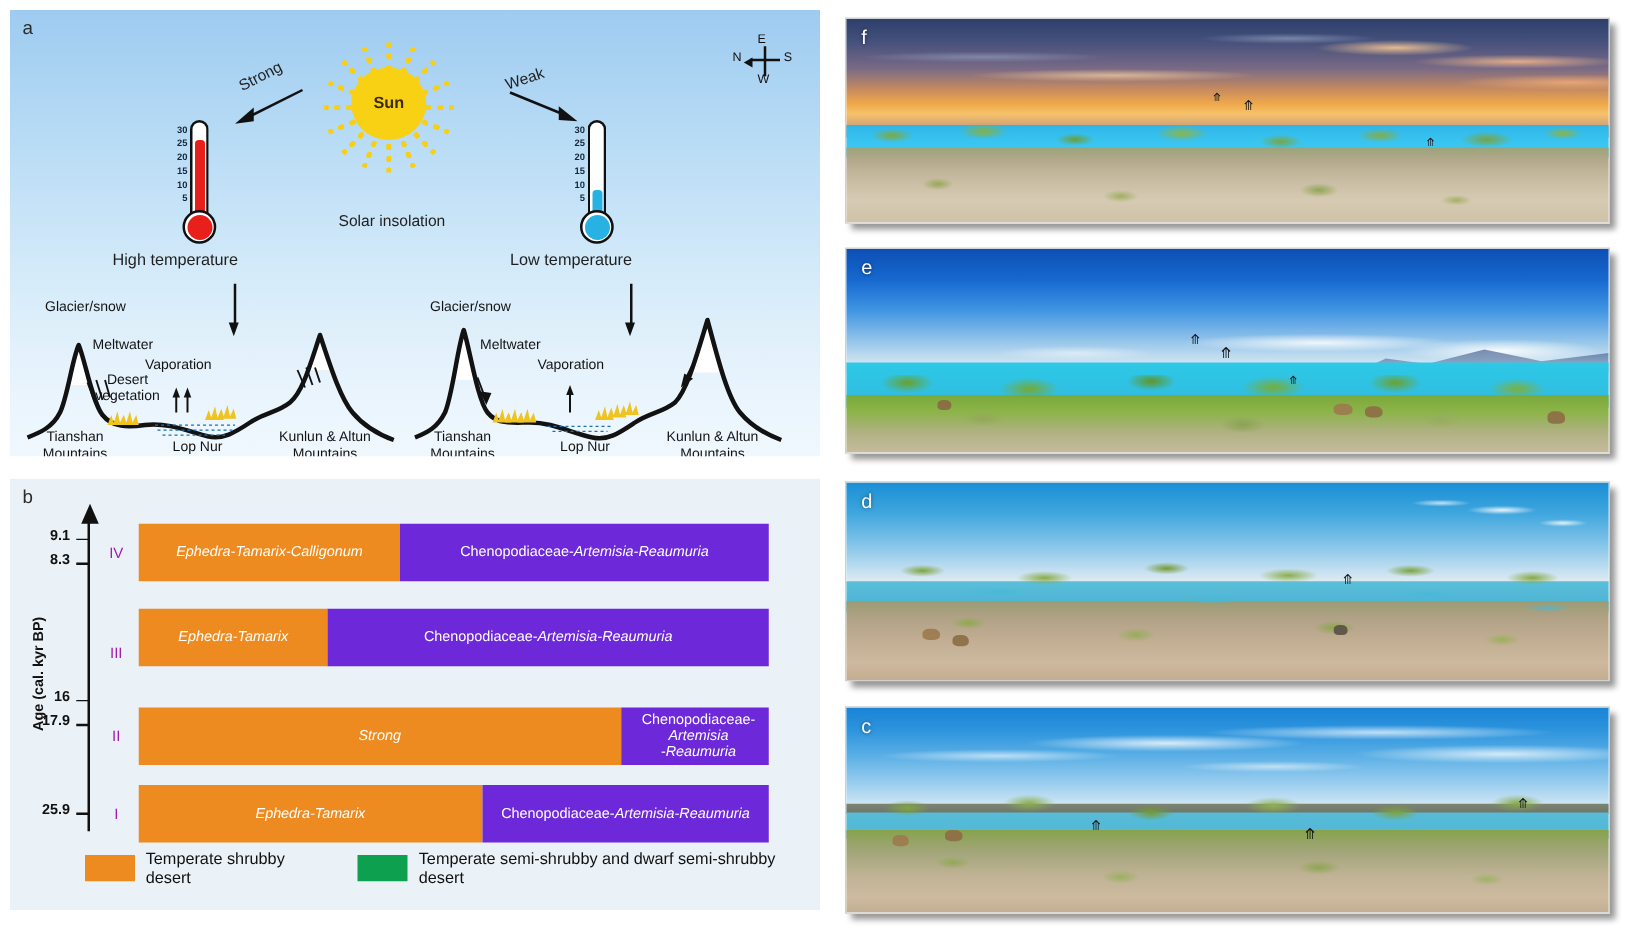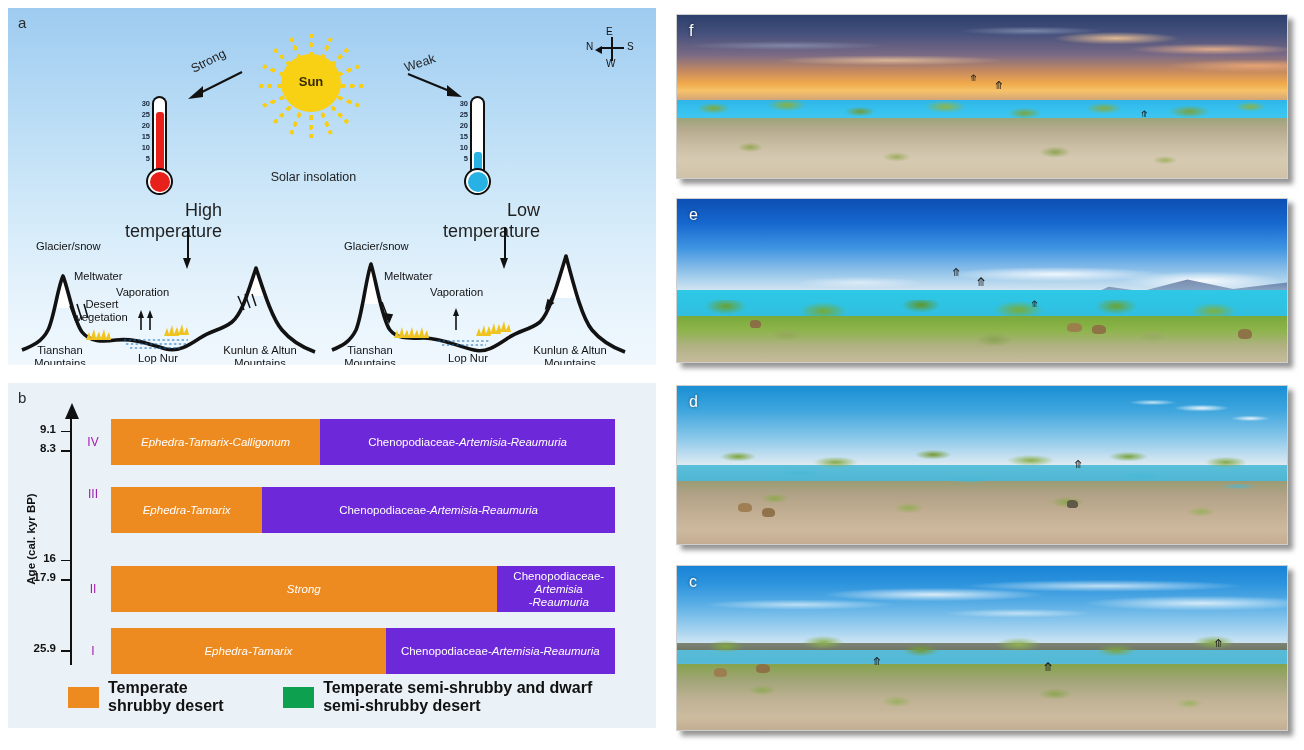--- a/index.html
+++ b/index.html
@@ -79,22 +79,22 @@
   }
   .thermo-bulb-fill {
     position: absolute; left: 25.5px; top: 75.5px; width: 20px; height: 20px;
     border-radius: 50%;
   }
   .thermo-scale { position: absolute; left: 0; top: 0; width: 27px; }
   .thermo-scale span {
     position: absolute; right: 1px; font-size: 7.5px; color: #16263a; font-weight: 600;
   }
   .thermo-caption {
-    position: absolute; left: -34px; top: 104px; width: 132px; text-align: right;
-    font-size: 18px; color: #1f1f1f;
+    position: absolute; left: -34px; top: 104px; width: 132px; text-align: left;
+    font-size: 13px; color: #1f1f1f;
   }
 
   
   .down-arrow-big { position: absolute; width: 10px; height: 42px; }
   .down-arrow-big .shaft { position:absolute; left:4px; top:0; width:2.2px; height:33px; background:#101010; }
   .down-arrow-big .head {
     position:absolute; left:0.3px; top:31px; width:0; height:0;
     border-left:4.6px solid transparent; border-right:4.6px solid transparent;
     border-top:11px solid #101010;
   }
@@ -147,21 +147,21 @@
   }
   .b-seg.shrub { background: #ee8b20; }
   .b-seg.semi  { background: #6d28d9; }
   .b-seg i { font-style: italic; }
   .b-seg.left-align { justify-content: flex-start; padding-left: 10px; text-align: center; }
 
   #b-legend { position: absolute; left: 60px; top: 296px; display: flex; align-items: center; gap: 9px; }
   .legend-swatch { width: 43px; height: 21px; }
   .legend-swatch.shrub { background: #ee8b20; }
   .legend-swatch.semi { background: #0da14f; }
-  .legend-text { font-size: 16px; color: #111; margin-right: 22px; font-weight: bold; }
+  .legend-text { font-size: 13px; color: #111; margin-right: 22px; }
 
   
   .photo {
     position: absolute; left: 676px; width: 612px;
     box-shadow: 5px 5px 5px rgba(0,0,0,0.42);
     overflow: hidden; border: 1px solid #cfcfcf;
   }
   #photo-f { top: 14px;  height: 165px; }
   #photo-e { top: 198px; height: 165px; }
   #photo-d { top: 385px; height: 160px; }
@@ -579,21 +579,21 @@
     <div id="b-zones">
         <div class="b-zone-roman" style="top: 52px;">IV</div>
         <div class="b-bar" style="top: 36px;">
           <div class="b-seg shrub" style="flex: 0 0 41.5%;">
             <span><i>Ephedra-Tamarix-Calligonum</i></span>
           </div>
           <div class="b-seg semi" style="flex: 0 0 58.5%;">
             <span><span>Chenopodiaceae-</span><i>Artemisia-Reaumuria</i></span>
           </div>
         </div>
-        <div class="b-zone-roman" style="top: 104px;">III</div>
+        <div class="b-zone-roman" style="top: 132px;">III</div>
         <div class="b-bar" style="top: 104px;">
           <div class="b-seg shrub" style="flex: 0 0 30%;">
             <span><i>Ephedra-Tamarix</i></span>
           </div>
           <div class="b-seg semi" style="flex: 0 0 70%;">
             <span><span>Chenopodiaceae-</span><i>Artemisia-Reaumuria</i></span>
           </div>
         </div>
         <div class="b-zone-roman" style="top: 199px;">II</div>
         <div class="b-bar" style="top: 183px;">

